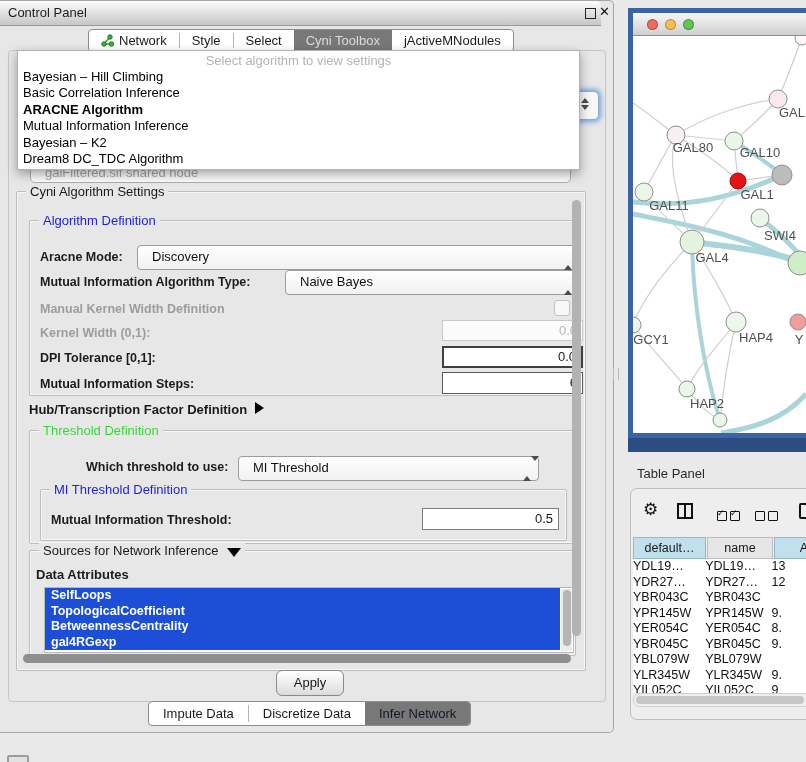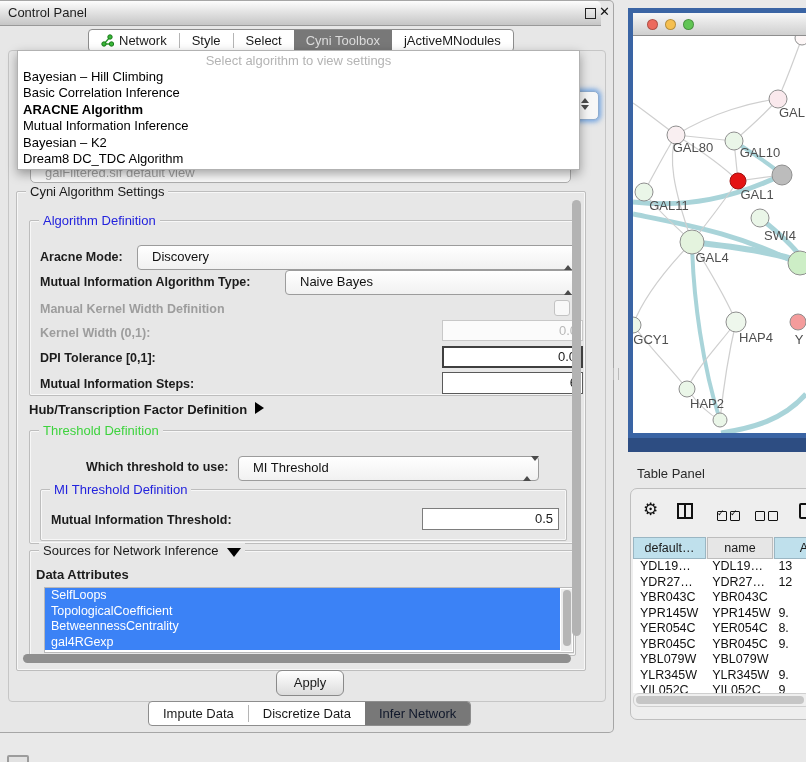--- a/index.html
+++ b/index.html
@@ -66,21 +66,21 @@
        padding:0 5px;box-sizing:border-box;line-height:20px;}
   .cb{position:absolute;width:14px;height:14px;border:1px solid #c3c3c3;border-radius:3px;background:#f8f8f8;}
 
   .tri-r{display:inline-block;width:0;height:0;border-top:6px solid transparent;
          border-bottom:6px solid transparent;border-left:9px solid #000;margin-left:8px;}
   .tri-d{display:inline-block;width:0;height:0;border-left:7px solid transparent;
          border-right:7px solid transparent;border-top:9px solid #000;margin-left:8px;vertical-align:-2px;}
 
   .attr-list{position:absolute;background:#fff;border:1px solid #b9b9b9;}
   .attr-item{height:15.5px;line-height:15.5px;font-size:12.5px;color:#fff;
-             background:#3b82f6;padding-left:6px;margin-right:13px;}
+             background:#1d4ed8;padding-left:6px;margin-right:13px;font-weight:bold;}
   .list-vscroll{position:absolute;right:1px;top:1px;width:11px;bottom:1px;background:#ececec;}
   .list-vthumb{position:absolute;left:1.5px;top:1px;width:8px;height:56px;background:#b5b5b5;border-radius:4px;}
 
   .vscroll-thumb{position:absolute;width:9px;background:#b3b3b3;border-radius:5px;}
   .hscroll-thumb{position:absolute;height:9px;background:#8f8f8f;border-radius:5px;}
 
   .applybtn{left:276px;top:669px;width:66px;height:24px;border:1px solid #8a8a8a;border-radius:6px;
             background:linear-gradient(#ffffff,#dcdcdc);font-size:13px;text-align:center;line-height:23px;}
 
   .btabs{left:148px;top:700px;height:23px;display:flex;background:#fff;border:1px solid #8d8d8d;
@@ -104,21 +104,21 @@
   .tp-icon{position:absolute;color:#111;}
   .box-ic{box-sizing:border-box;border:2px solid #111;}
   .chk{display:inline-block;width:8px;height:8px;border:1.5px solid #111;border-radius:1px;position:relative;margin-right:3px;vertical-align:middle;}
   .chk.on:after{content:"✓";position:absolute;left:-1px;top:-4px;font-size:9px;font-weight:bold;font-family:"DejaVu Sans",sans-serif;}
   .thead{position:absolute;left:2px;top:48px;display:flex;height:22px;}
   .th{box-sizing:border-box;border:1px solid #9ab6c3;background:#bfe0ec;font-size:12.5px;
       display:flex;align-items:center;justify-content:center;margin-right:1px;}
   .th.gray{background:#e6e6e6;border-color:#bdbdbd;}
   .trows{position:absolute;left:2px;top:70px;right:0;bottom:26px;background:#fff;overflow:hidden;}
   .trow{display:flex;height:15.5px;line-height:15.5px;font-size:12.5px;color:#111;}
-  .td{padding-left:7px;box-sizing:border-box;white-space:nowrap;overflow:hidden;}
+  .td{box-sizing:border-box;white-space:nowrap;overflow:hidden;}
   .tp-hscroll{position:absolute;left:2px;top:204px;width:176px;height:12px;background:#efefef;
               border:1px solid #cfcfcf;border-radius:6px;}
   .tp-hthumb{position:absolute;left:2px;top:1.5px;width:168px;height:8px;background:#c6c6c6;border-radius:4px;}
 
   .grip{left:7px;top:755px;width:22px;height:12px;border:2px solid #9c9c9c;background:#e2e2e2;border-radius:2px;box-sizing:border-box;}
   .splitter{left:613px;top:368px;width:4px;height:12px;border-left:1px solid #bbb;border-right:1px solid #bbb;}
 </style>
 </head>
 <body>
 
@@ -153,21 +153,21 @@
       <span>Cyni Toolbox</span>
       </div>
     <div class="tab">
       <span>jActiveMNodules</span>
       </div>
   </div>
 
   <div class="abs inner"></div>
 
   <div class="abs combo-sliver">
-    <span>galFiltered.sif default view</span>
+    <span>galFiltered.sif shared node</span>
   </div>
   <div class="abs spin-frag">
     <div class="spins" style="right:8px;top:6px;">
       <div class="spin-up"></div>
       <div class="spin-dn"></div>
     </div>
   </div>
 
   <div class="abs popup">
     <div class="prompt">Select algorithm to view settings</div>

